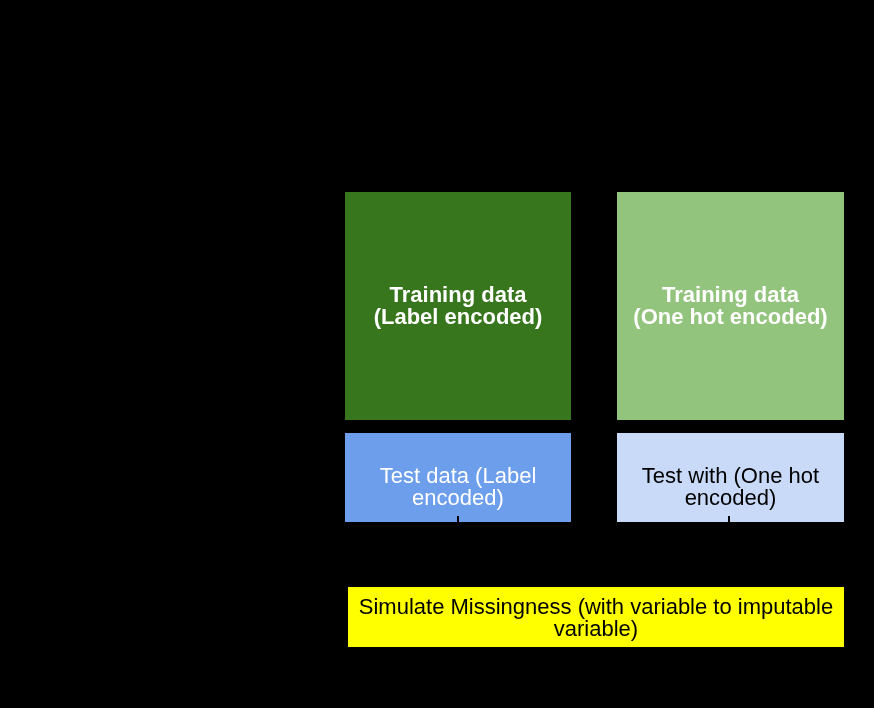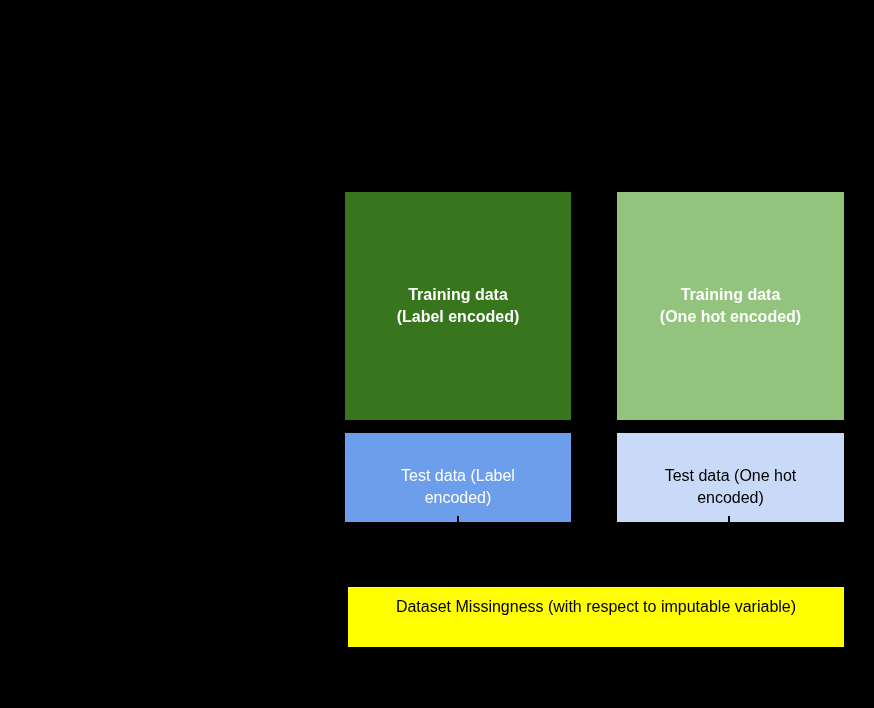--- a/index.html
+++ b/index.html
@@ -22,21 +22,21 @@
     text-align: center;
     font-size: 18px;
     line-height: 22px;
     font-weight: bold;
   }
   .box {
     position: absolute;
     display: flex;
     justify-content: center;
     text-align: center;
-    font-size: 16px;
+    font-size: 22px;
     line-height: 22px;
     white-space: pre-line;
     box-sizing: border-box;
   }
   .box-training-label {
     left: 345px; top: 192px;
     width: 226px; height: 228px;
     align-items: center;
     font-weight: bold;
   }
@@ -88,24 +88,24 @@
     <span>Training data
 (One hot encoded)</span>
   </div>
 
   <div class="box box-test-label" style="background-color: rgb(109, 158, 235); color: rgb(255, 255, 255);">
     <span>Test data (Label
 encoded)</span>
   </div>
 
   <div class="box box-test-onehot" style="background-color: rgb(201, 218, 248); color: rgb(0, 0, 0);">
-    <span>Test data (One hot
+    <span>Test with (One hot
 encoded)</span>
   </div>
 
   <div class="box box-simulate" style="background-color: rgb(255, 255, 0); color: rgb(0, 0, 0);">
-    <span>Dataset Missingness (with respect to imputable variable)</span>
+    <span>Simulate Missingness (with variable to imputable variable)</span>
   </div>
 
   <div class="arrow-stub arrow-stub-left"></div>
   <div class="arrow-stub arrow-stub-right"></div>
 
 </div>
 
 </body></html>

